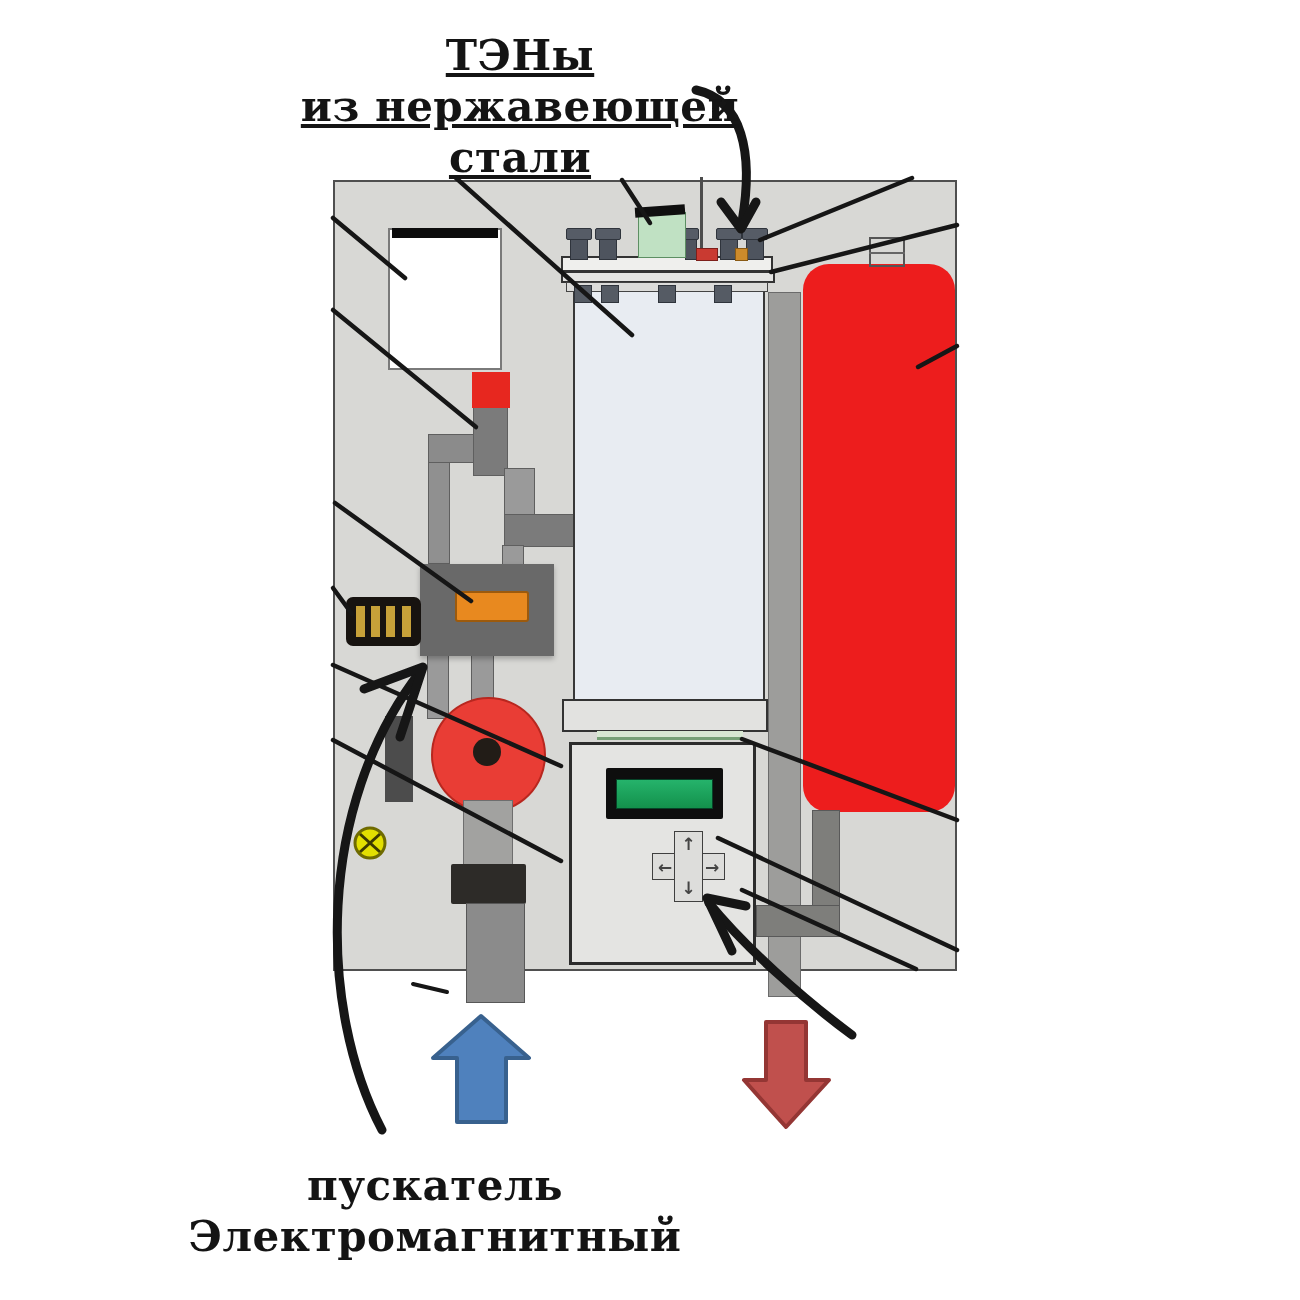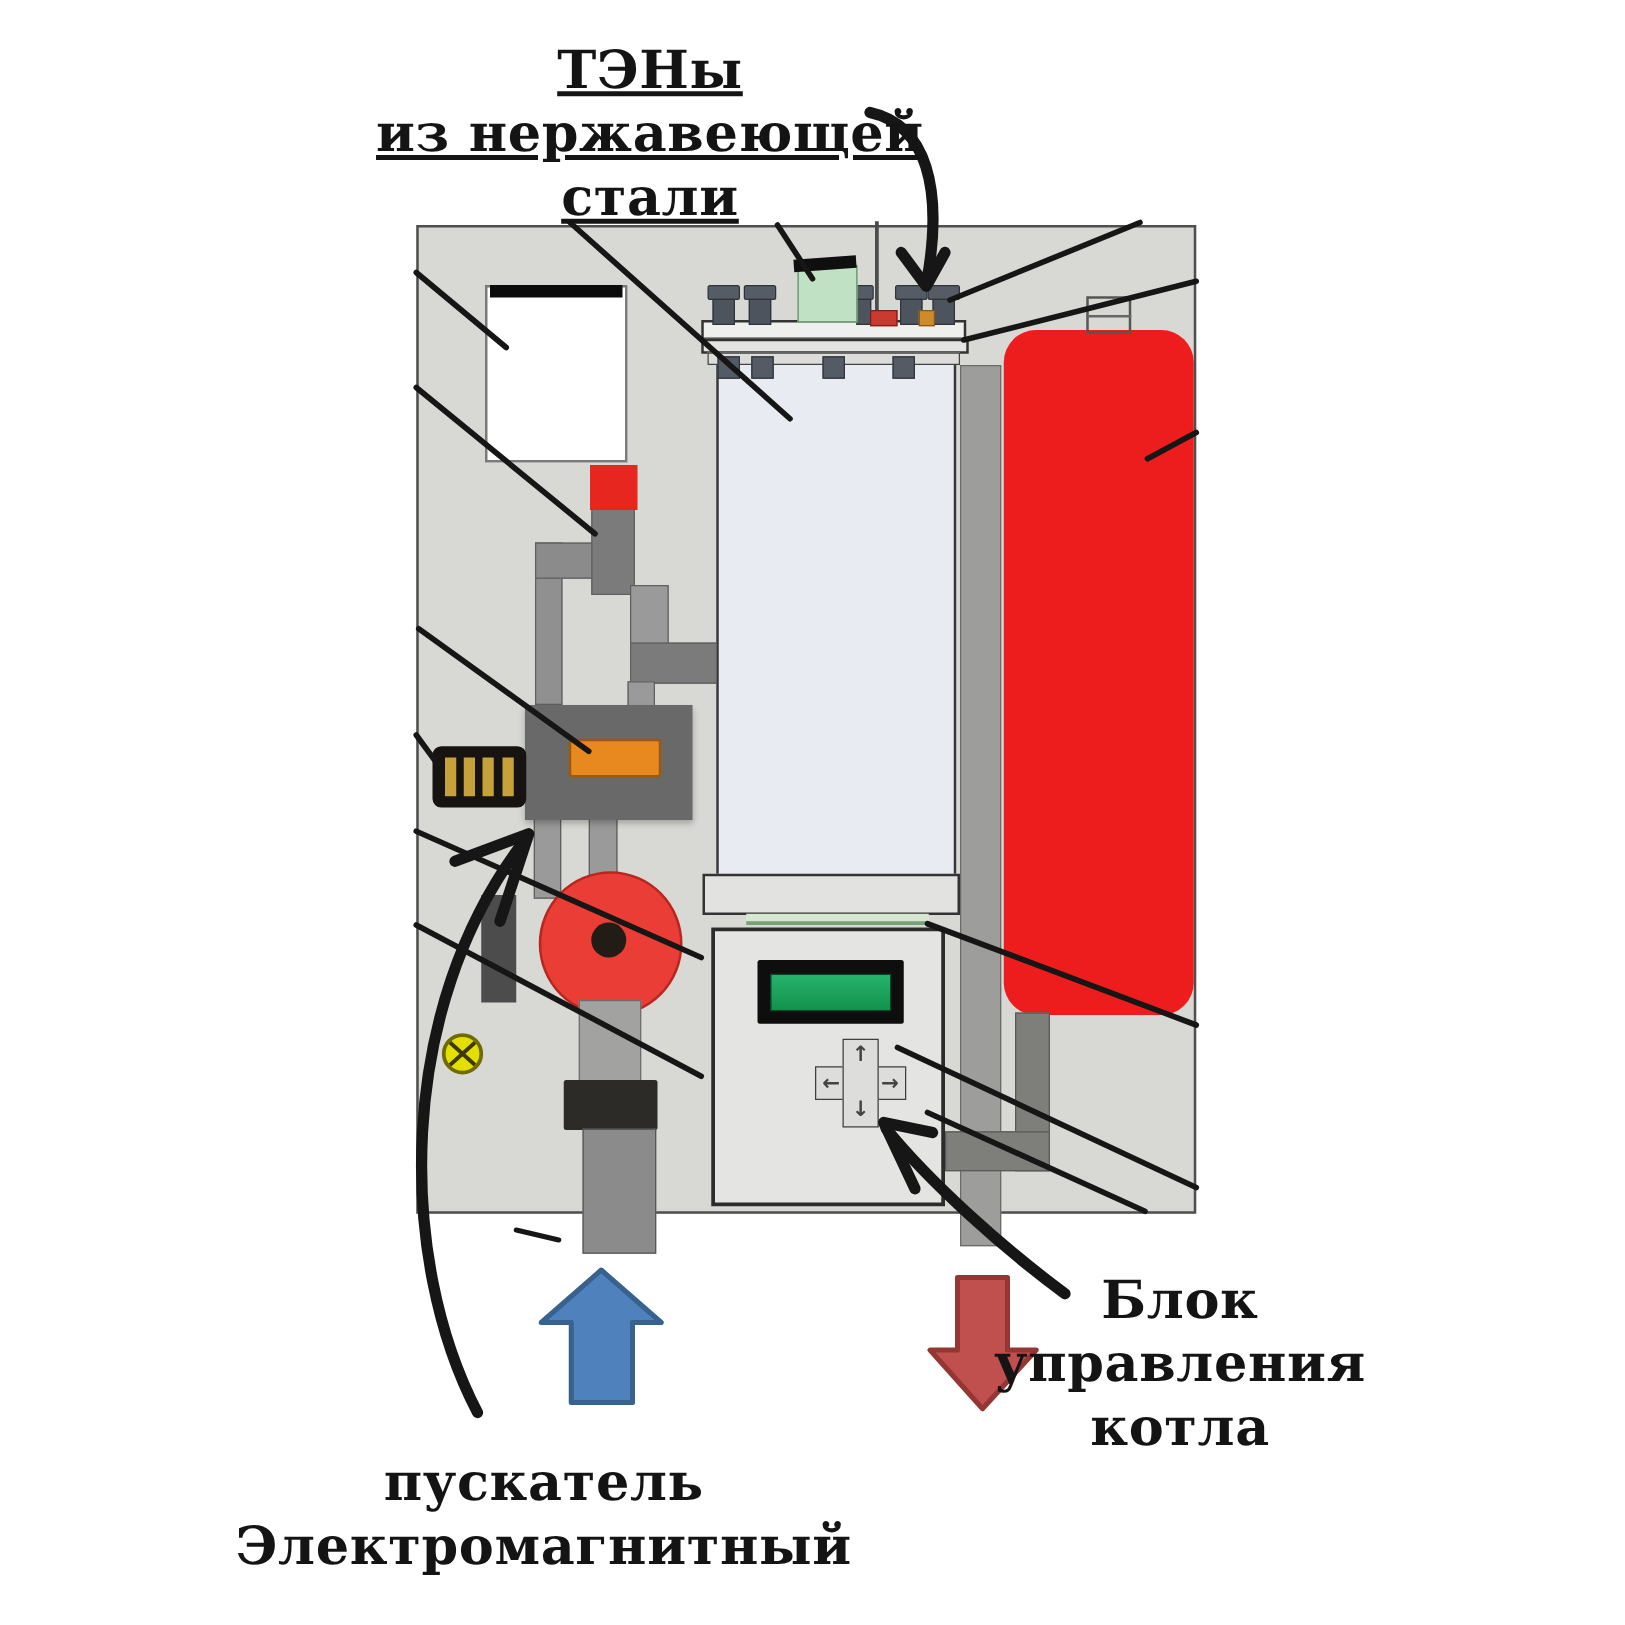--- a/index.html
+++ b/index.html
@@ -190,19 +190,14 @@
     <div>ТЭНы</div>
     <div>из нержавеющей</div>
     <div>стали</div>
   </div>
 
   <div class="label" style="left:185px;top:1160px;width:500px;">
     <div>пускатель</div>
     <div>Электромагнитный</div>
   </div>
 
-  <div class="label" style="left:694px;top:1014px;width:500px;">
-    <div>Блок</div>
-    <div>управления</div>
-    <div>котла</div>
-  </div>
 
 </div>
 
 </body></html>

